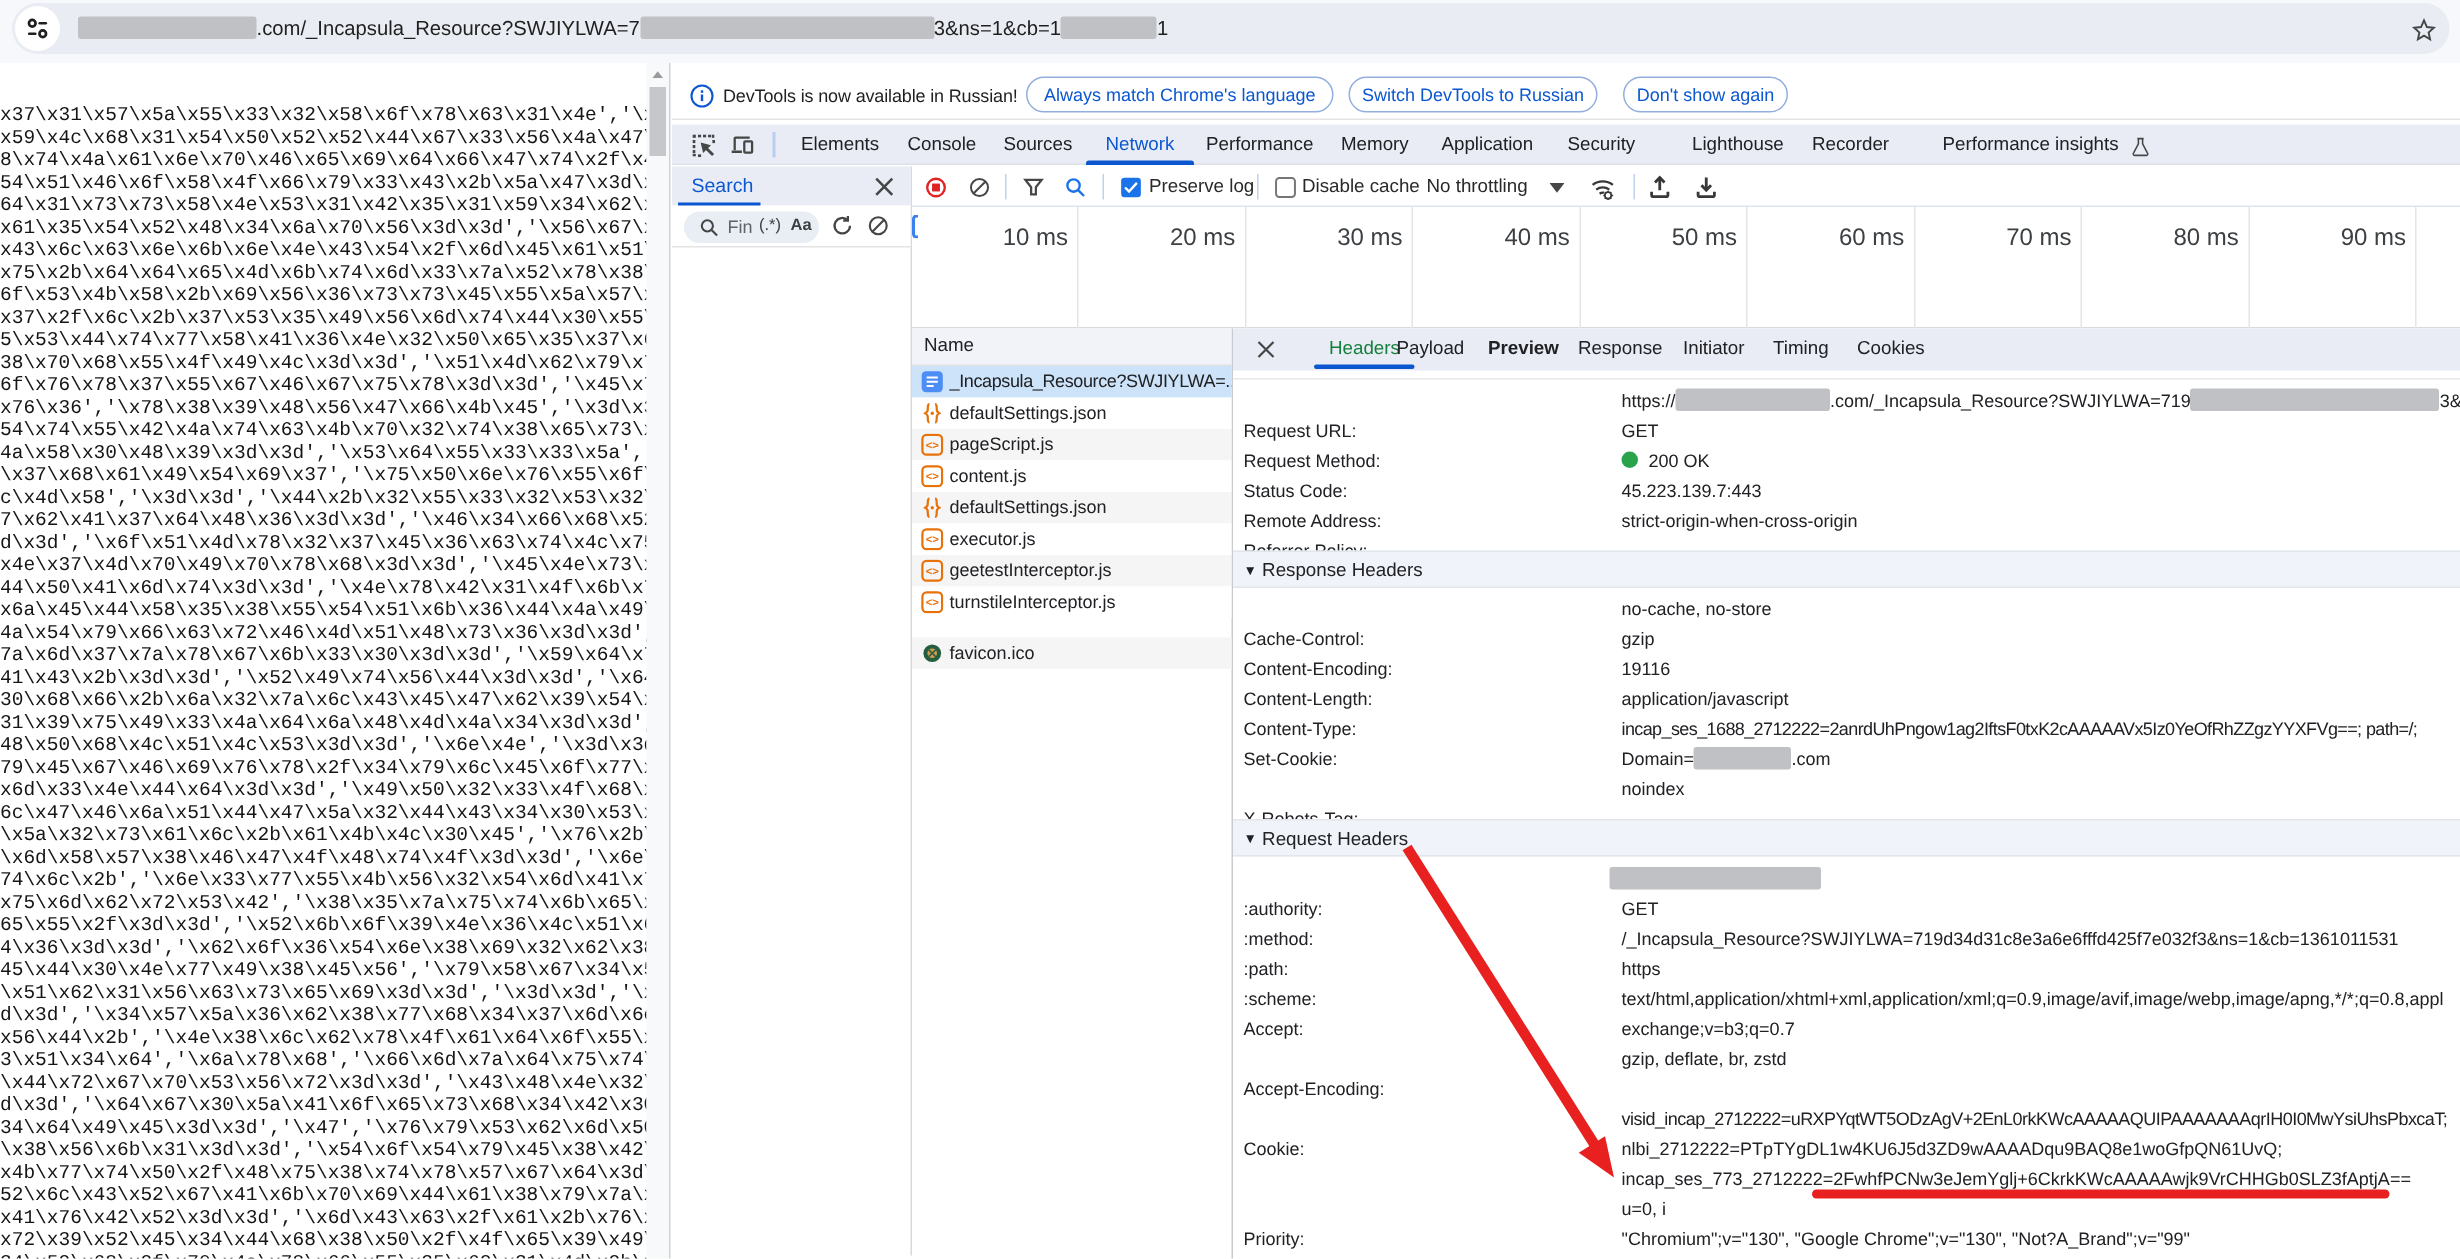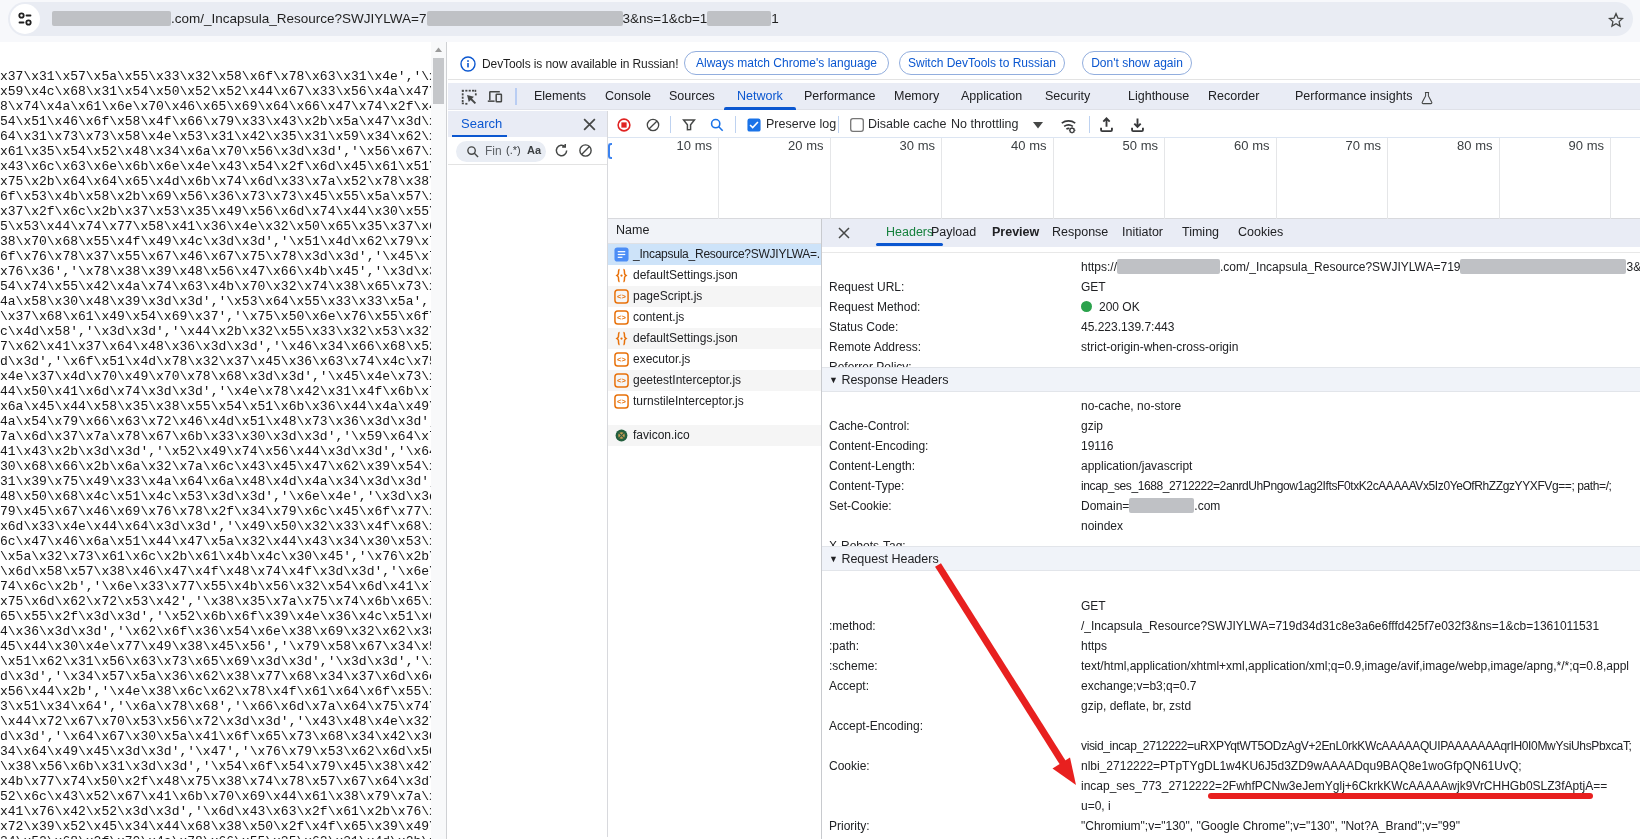--- a/index.html
+++ b/index.html
@@ -23,21 +23,21 @@
 .tab{position:absolute;top:0;height:27px;line-height:27px;}
 
 #searchpane{position:absolute;left:1px;top:69px;width:160px;height:726px;background:#fff;border-right:1px solid #d8d9dd;}
 #searchhead{position:absolute;left:0;top:0;width:159px;height:26px;background:#e9ecf5;}
 #searchinput{position:absolute;left:0;top:26px;width:159px;height:28px;background:#fff;border-bottom:1px solid #e3e3e3;}
 
 #nettoolbar{position:absolute;left:161px;top:69px;width:1032px;height:27px;background:#fff;border-bottom:1px solid #dce5f2;}
 
 #overview{position:absolute;left:161px;top:96px;width:1032px;height:81px;background:#fff;border-bottom:1px solid #d8d9dd;}
 .gridline{position:absolute;top:0;width:1px;height:81px;background:#e5e6e8;}
-.mslabel{position:absolute;top:0;font-size:13px;color:#3c4043;}
+.mslabel{position:absolute;top:12px;font-size:16px;color:#3c4043;}
 
 #reqlist{position:absolute;left:161px;top:177px;width:214px;height:620px;background:#fff;border-right:1px solid #c8cace;}
 #namehead{position:absolute;left:0;top:0;width:213px;height:25px;background:#f1f3f8;border-bottom:1px solid #dfe1e5;font-size:12.5px;color:#202124;}
 .req{position:absolute;left:0;width:213px;height:21px;font-size:12px;color:#202124;line-height:21px;white-space:nowrap;overflow:hidden;}
 .req .ric{position:absolute;left:6px;top:2.5px;width:15px;height:15px;}
 .req .rtx{position:absolute;left:25px;top:0;}
 
 #details{position:absolute;left:375px;top:177px;width:819px;height:620px;background:#fff;}
 #dettabs{position:absolute;left:0;top:0;width:819px;height:28px;background:#e9ecf5;font-size:12.5px;color:#202124;}
 .dtab{position:absolute;top:0;height:27px;line-height:27px;}
@@ -418,20 +418,24 @@
           <span class="hval" style="letter-spacing:-0.4px;">incap_ses_1688_2712222=2anrdUhPngow1ag2IftsF0txK2cAAAAAVx5Iz0YeOfRhZZgzYYXFVg==; path=/;</span>
         </div>
         <div class="hrow" style="top:263px;">
           <span class="hkey">X-Robots-Tag:</span>
           <span class="hval">noindex</span>
         </div>
         <div class="hrow" style="top:243px;">
           <span class="hval">Domain=<span class="blur" style="width:65px;"></span>.com</span>
         </div>
         <div class="sect" style="top:293px;"><span style="margin-left:7px;font-size:9px;vertical-align:1px;">▼</span>&nbsp;Request Headers</div>
+        <div class="hrow" style="top:323px;">
+          <span class="hkey">:authority:</span>
+          <span class="hval" style="margin-left:-8px;"><span class="blur" style="width:141px;"></span></span>
+        </div>
         <div class="hrow" style="top:343px;">
           <span class="hkey">:method:</span>
           <span class="hval">GET</span>
         </div>
         <div class="hrow" style="top:363px;">
           <span class="hkey">:path:</span>
           <span class="hval">/_Incapsula_Resource?SWJIYLWA=719d34d31c8e3a6e6fffd425f7e032f3&amp;ns=1&amp;cb=1361011531</span>
         </div>
         <div class="hrow" style="top:383px;">
           <span class="hkey">:scheme:</span>

